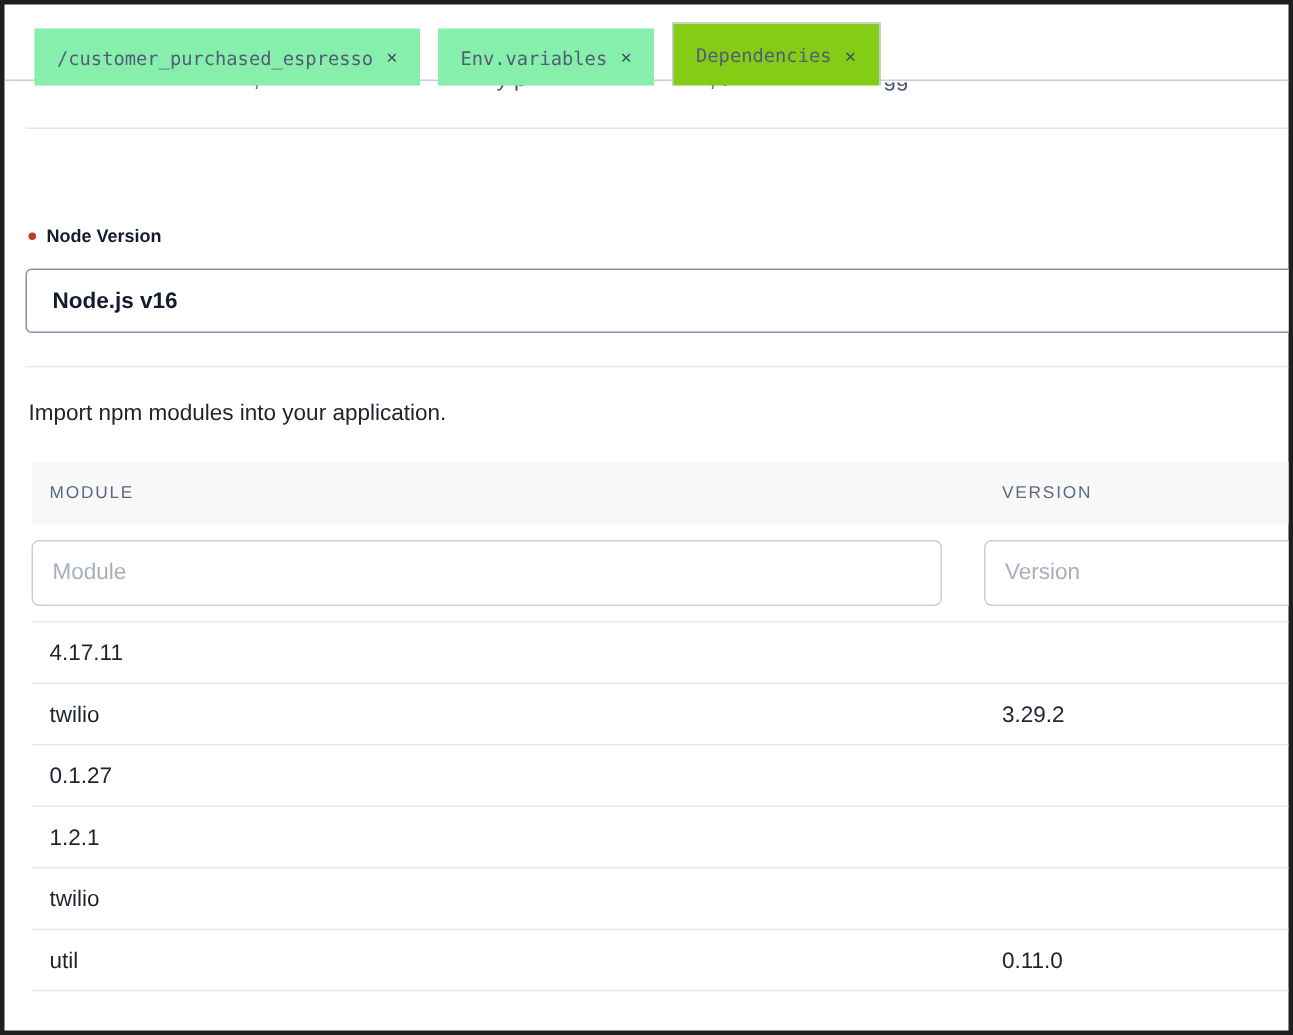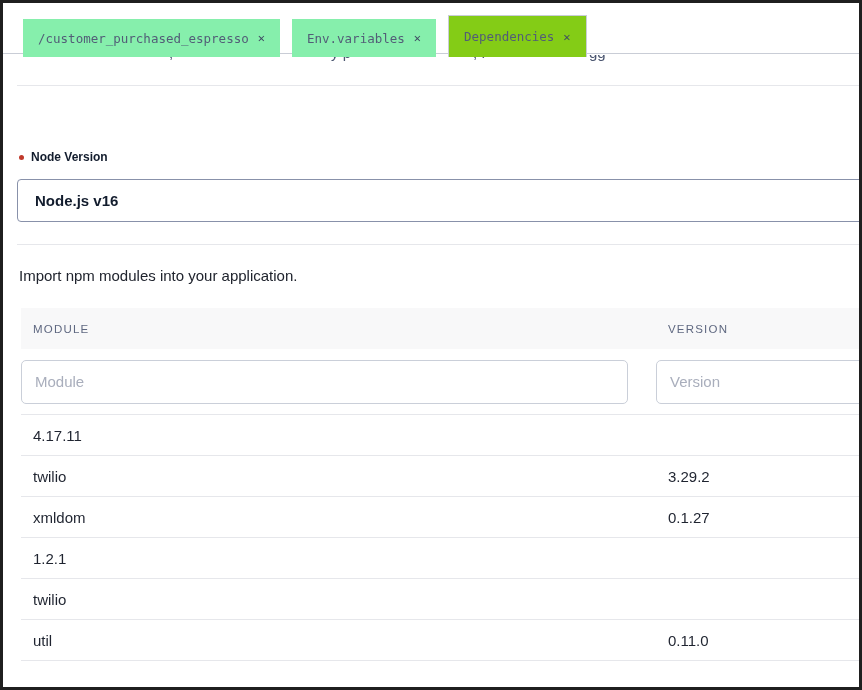--- a/index.html
+++ b/index.html
@@ -154,21 +154,20 @@
   <div class="trow">
     <div class="td">4.17.11</div>
   </div>
 
   <div class="trow">
     <div class="td">twilio</div>
     <div class="td">3.29.2</div>
   </div>
 
   <div class="trow">
-    <div class="td">xmldom</div>
     <div class="td">0.1.27</div>
   </div>
 
   <div class="trow">
     <div class="td">1.2.1</div>
   </div>
 
   <div class="trow">
     <div class="td">twilio</div>
     <div class="td"></div>

